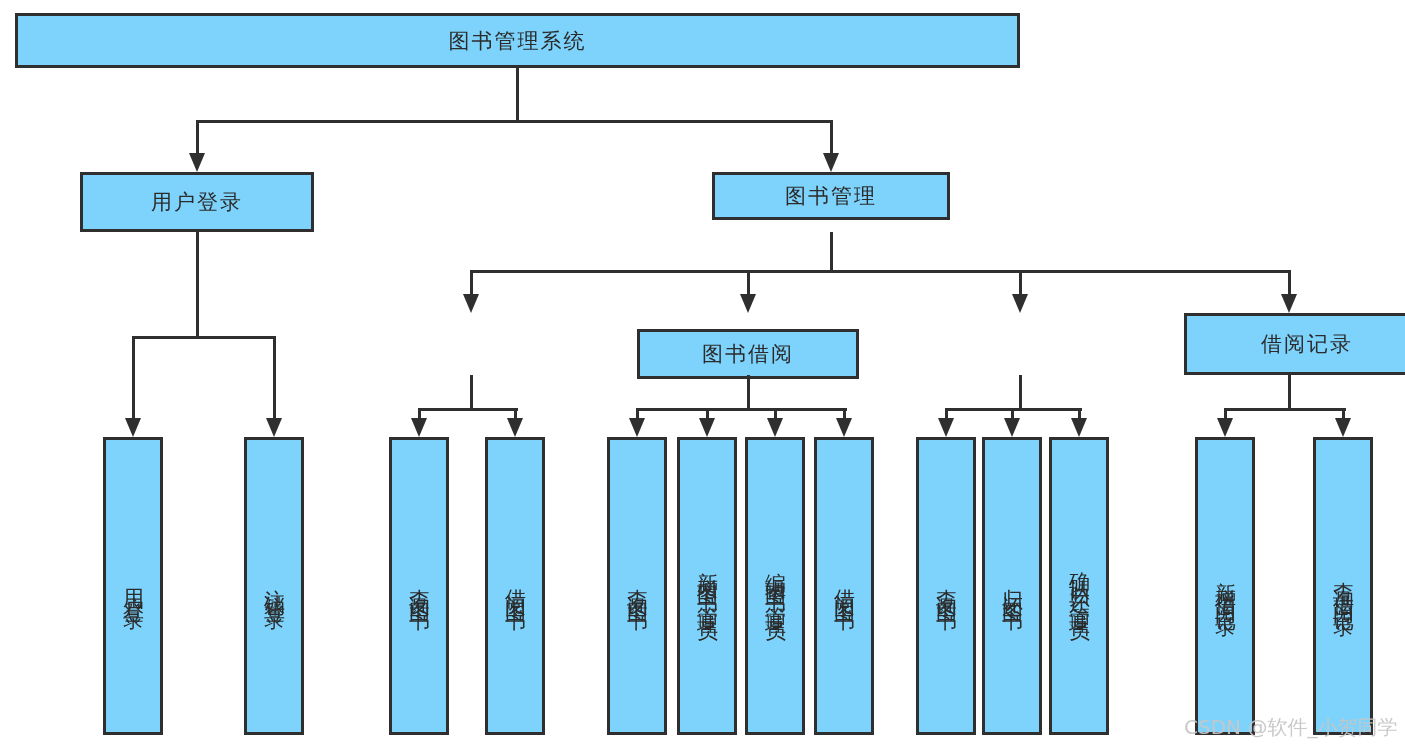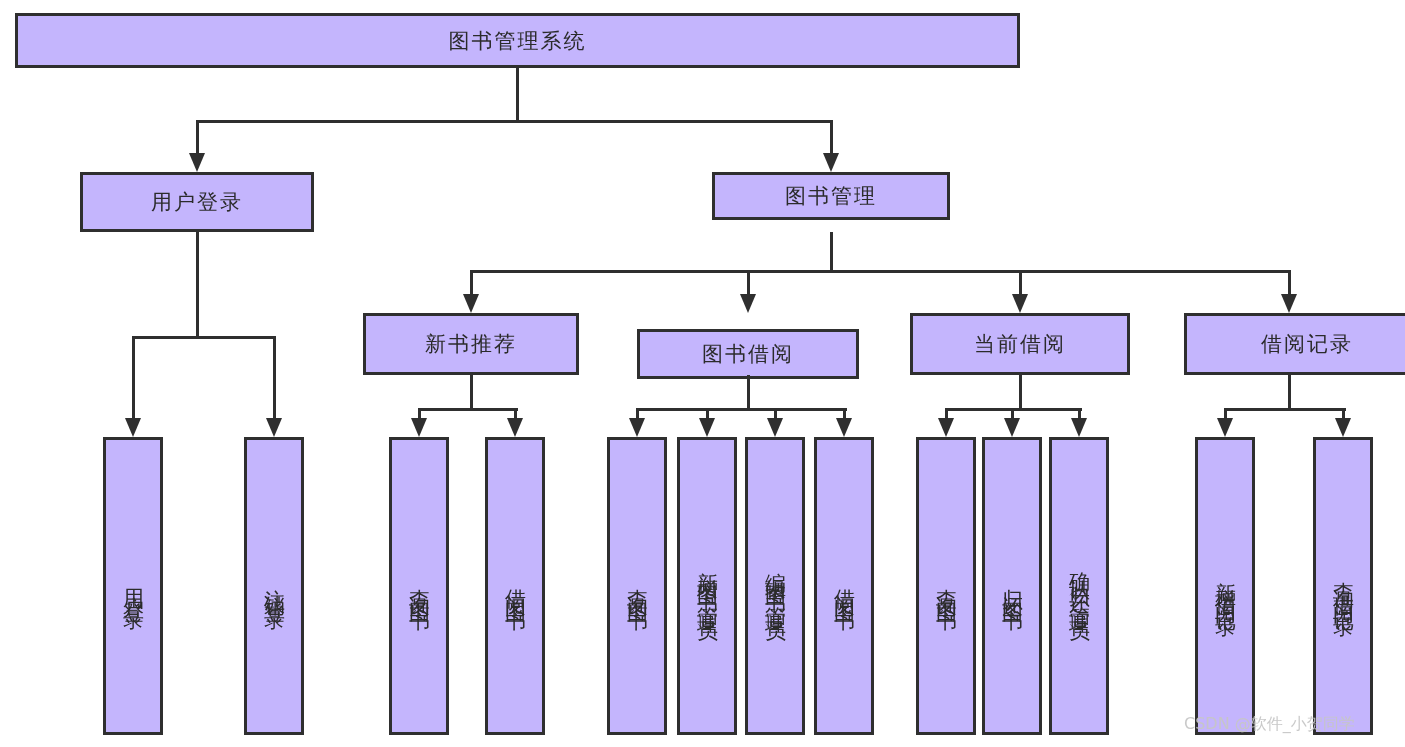--- a/index.html
+++ b/index.html
@@ -12,21 +12,21 @@
     position: relative;
     width: 1405px;
     height: 747px;
     background: #ffffff;
     overflow: hidden;
   }
   .box {
     position: absolute;
     box-sizing: border-box;
     border: 3px solid #2f2f2f;
-    background: #c4b5fd;
+    background: #7dd3fc;
     display: flex;
     align-items: center;
     justify-content: center;
     color: #2b2b2b;
   }
   .box.h span {
     font-size: 21px;
     letter-spacing: 2px;
     white-space: nowrap;
   }
@@ -52,21 +52,21 @@
     width: 0;
     height: 0;
     border-left: 8px solid transparent;
     border-right: 8px solid transparent;
     border-top: 19px solid #2f2f2f;
   }
   .watermark {
     position: absolute;
     left: 1184px;
     top: 714px;
-    font-size: 16px;
+    font-size: 20px;
     color: rgba(198,198,198,0.95);
     white-space: nowrap;
     z-index: 10;
   }
 </style>
 </head>
 <body>
 
 <div class="canvas">
 
@@ -99,28 +99,22 @@
   <div class="hl" style="left:469.5px;top:270px;width:821px"></div>
   <div class="vl" style="left:469.5px;top:270px;height:25px"></div>
   <div class="arrow" style="left:463px;top:294px"></div>
   <div class="vl" style="left:746.5px;top:270px;height:25px"></div>
   <div class="arrow" style="left:740px;top:294px"></div>
   <div class="vl" style="left:1018.5px;top:270px;height:25px"></div>
   <div class="arrow" style="left:1012px;top:294px"></div>
   <div class="vl" style="left:1287.5px;top:270px;height:25px"></div>
   <div class="arrow" style="left:1281px;top:294px"></div>
 
-  <div class="box h" style="left:363px;top:313px;width:216px;height:62px">
-    <span>新书推荐</span>
-  </div>
   <div class="box h" style="left:637px;top:329px;width:222px;height:50px">
     <span>图书借阅</span>
-  </div>
-  <div class="box h" style="left:910px;top:313px;width:220px;height:62px">
-    <span>当前借阅</span>
   </div>
   <div class="box h" style="left:1184px;top:313px;width:246px;height:62px">
     <span>借阅记录</span>
   </div>
 
   <div class="vl" style="left:469.5px;top:375px;height:36px"></div>
   <div class="hl" style="left:417.5px;top:408px;width:100px"></div>
   <div class="vl" style="left:417.5px;top:408px;height:12px"></div>
   <div class="arrow" style="left:411px;top:418px"></div>
   <div class="vl" style="left:513.5px;top:408px;height:12px"></div>

